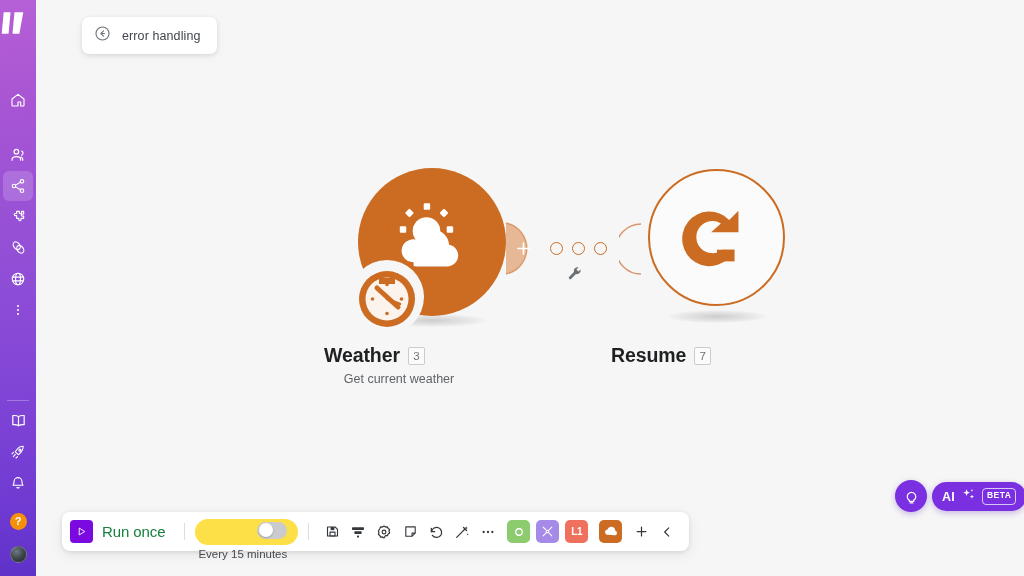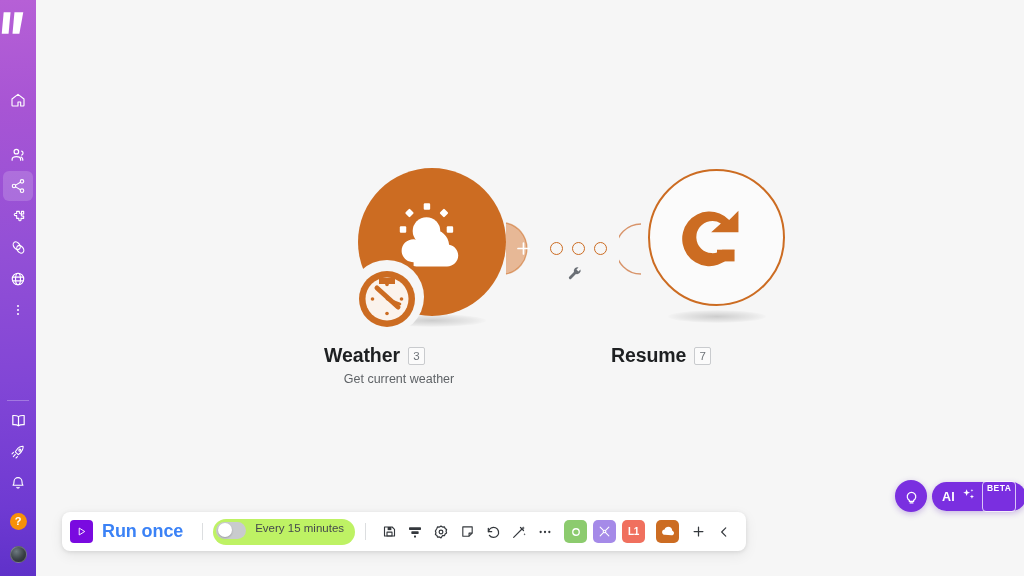--- a/index.html
+++ b/index.html
@@ -124,41 +124,41 @@
     position: absolute; left: 932px; top: 482px;
     height: 29px; border-radius: 15px; background: #7a2fe0;
     display: flex; align-items: center; gap: 6px; padding: 0 10px;
     box-shadow: 0 2px 6px rgba(90,30,180,0.30);
     z-index: 35;
   }
   .ai-label { color: #fff; font-size: 12.5px; font-weight: 700; letter-spacing: 0.2px; }
   .beta-badge {
     border: 1px solid rgba(255,255,255,0.72); border-radius: 4px;
     color: #fff; font-size: 8.5px; font-weight: 700;
-    padding: 2px 4px 18px 4px; letter-spacing: 0.5px; line-height: 1;
+    padding: 2px 4px 4px 4px; letter-spacing: 0.5px; line-height: 1;
   }
 
   
   .toolbar {
     position: absolute; left: 62px; top: 512px;
     height: 39px; background: #ffffff; border-radius: 8px;
     box-shadow: 0 1px 4px rgba(0,0,0,0.10), 0 4px 14px rgba(0,0,0,0.07);
     display: flex; align-items: center; padding: 0 9px 0 8px; gap: 0;
     z-index: 35;
   }
   .run-btn { display: flex; align-items: center; gap: 9px; padding-right: 9px; }
   .run-icon {
     width: 23px; height: 23px; border-radius: 4px; background: #7a0ae0;
     display: flex; align-items: center; justify-content: center;
   }
-  .run-label { font-size: 18px; font-weight: 700; color: #3b82f6; letter-spacing: -0.1px; }
+  .run-label { font-size: 15px; font-weight: 400; color: #15803d; letter-spacing: -0.1px; }
   .tb-sep { width: 1px; height: 17px; background: #dcdee0; margin: 0 10px; }
   .sched {
-    display: flex; align-items: flex-start; gap: 9px;
-    background: #bef264; border-radius: 13px; padding: 3px 11px 3px 3px; height: 26px;
+    display: flex; align-items: flex-end; gap: 9px;
+    background: #fde047; border-radius: 13px; padding: 3px 11px 3px 3px; height: 26px; flex-direction: column;
   }
   .toggle {
     width: 30px; height: 17px; border-radius: 9px; background: #c9cbcd;
     position: relative; flex: none;
   }
   .toggle-knob {
     position: absolute; left: 1.5px; top: 1.5px; width: 14px; height: 14px;
     border-radius: 50%; background: #fff; box-shadow: 0 1px 2px rgba(0,0,0,0.22);
   }
   .sched-label { font-size: 11.5px; color: #45494e; white-space: nowrap; }
@@ -298,20 +298,29 @@
     </div>
       </div>
 
     <div style="height:2px"></div>
     <div class="side-slot">
         <div class="avatar"></div>
       </div>
     <div style="height:6px"></div>
   </div>
 
+  <div class="breadcrumb">
+    <span>
+      <svg width="17" height="17" viewBox="0 0 24 24" fill="none" stroke="#6e7378" stroke-width="1.6" stroke-linecap="round" stroke-linejoin="round">
+        <circle cx="12" cy="12" r="9.2"></circle>
+        <path d="M13.4 8.4 9.8 12l3.6 3.6M9.8 12h5"></path>
+      </svg>
+    </span>
+    <span class="breadcrumb-label">error handling</span>
+  </div>
 
   <div class="canvas">
 
     <div class="node-group" id="weather-node">
       <div class="node-shadow" style="left:108px; top:146px;"></div>
 
       <div class="weather-circle">
         <svg width="92" height="92" viewBox="0 0 100 100" fill="none">
 
           <g fill="#ffffff">

